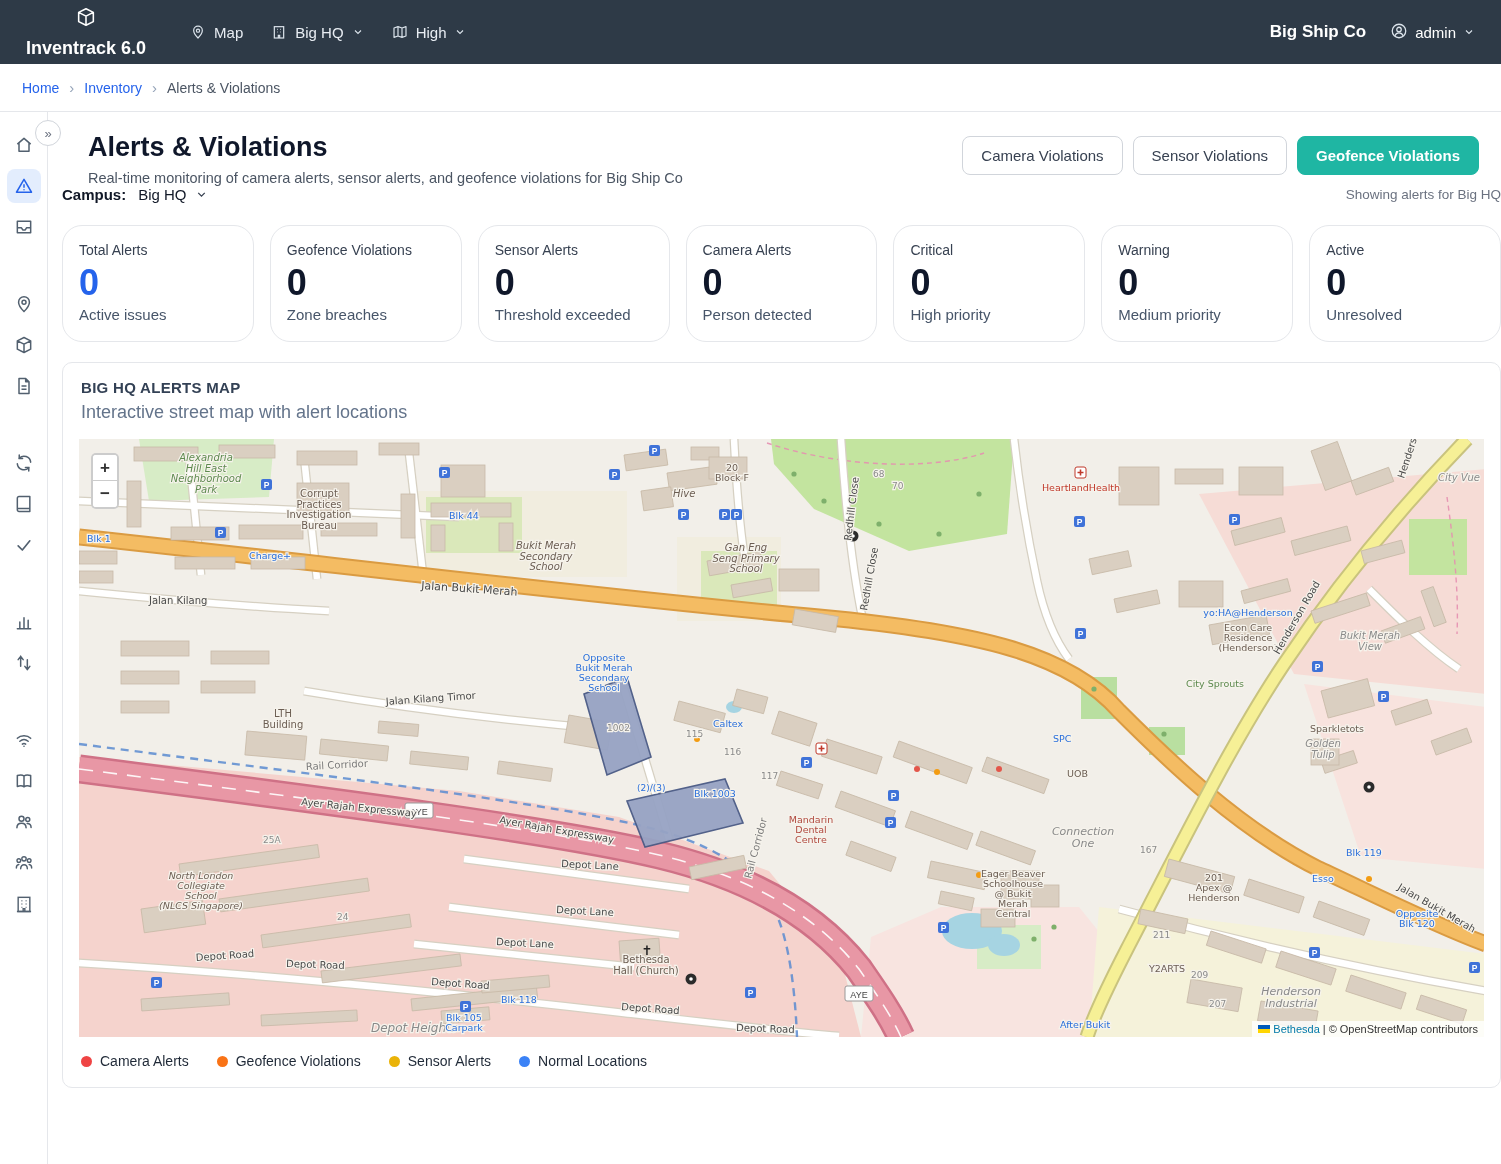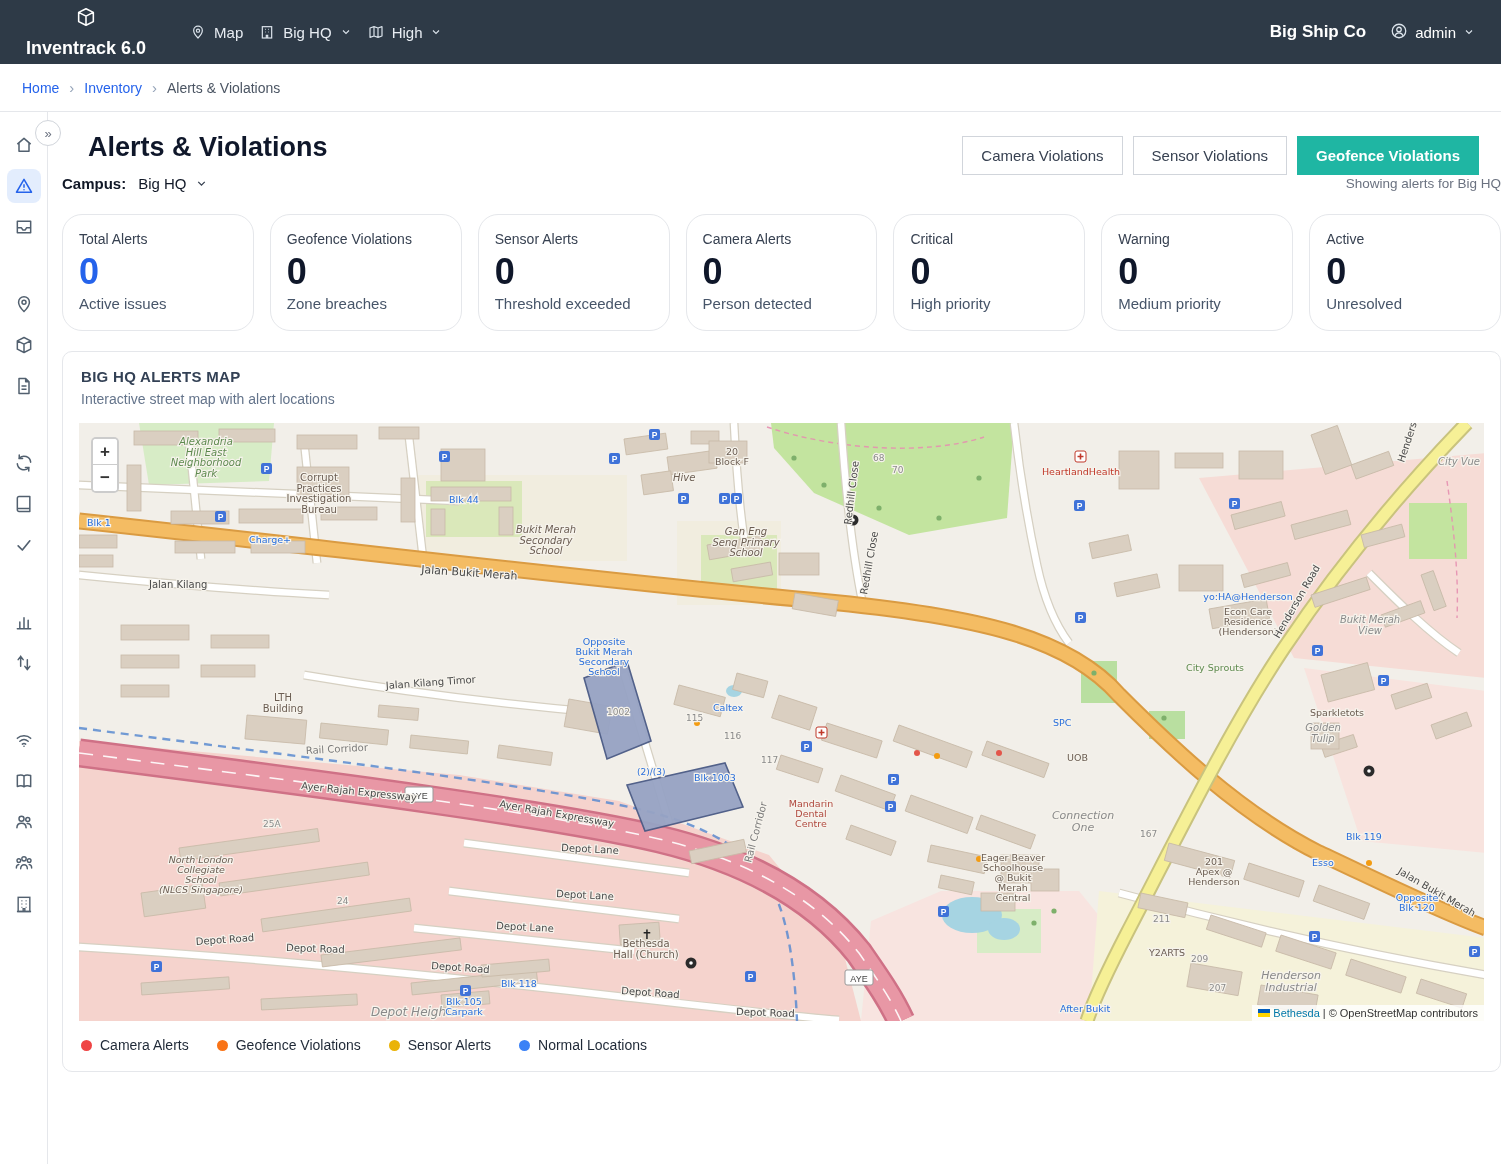--- a/index.html
+++ b/index.html
@@ -2,21 +2,21 @@
 <html><head>
 <meta charset="utf-8">
 <style>
   * { margin:0; padding:0; box-sizing:border-box; }
   html,body { width:1501px; height:1164px; overflow:hidden; background:#fff;
     font-family:"Liberation Sans", sans-serif; color:#1f2937; }
 
   
   .navbar { height:64px; background:#2e3a47; display:flex; align-items:center; padding:0 26px; color:#fff; }
   .brand { display:flex; align-items:center; gap:10px; font-size:18px; font-weight:bold;flex-direction:column; }
-  .nav-items { display:flex; align-items:center; gap:16px; margin-left:44px; }
+  .nav-items { display:flex; align-items:center; gap:28px; margin-left:44px; }
   .nav-item { display:flex; align-items:center; gap:8px; font-size:15px; color:#e8edf3; cursor:pointer; }
   .nav-item svg, .brand svg { display:block; }
   .nav-right { margin-left:auto; display:flex; align-items:flex-start; gap:24px; }
   .company { font-size:17px; font-weight:bold; }
   .user-chip { display:flex; align-items:center; gap:7px; font-size:15px; cursor:pointer; }
   .chev { display:inline-block; }
 
   
   .breadcrumb { height:48px; display:flex; align-items:center; gap:10px; padding:0 22px;
     border-bottom:1px solid #e5e7eb; font-size:14px; }
@@ -36,41 +36,41 @@
   .collapse-btn { position:absolute; left:-13px; top:8px; width:26px; height:26px; border-radius:50%;
     background:#fff; border:1px solid #d1d5db; color:#6b7280; font-size:13px; display:flex; align-items:center;
     justify-content:center; cursor:pointer; z-index:5; }
 
   
   .header-row { display:flex; align-items:flex-start; justify-content:space-between; padding-right:22px; }
   .title-block { margin-left:26px; }
   .page-title { font-size:27px; font-weight:bold; color:#0f172a; }
   .page-subtitle { font-size:14.5px; color:#4b5563; margin-top:7px; }
   .btn-row { display:flex; gap:10px; margin-top:4px; }
-  .btn { font-size:15px; padding:10px 18px; border-radius:0; border:1px solid #d1d5db; background:#fff;
+  .btn { font-size:15px; padding:10px 18px; border-radius:8px; border:1px solid #d1d5db; background:#fff;
     color:#374151; cursor:pointer; font-family:inherit; }
   .btn.teal { background:#1fb6a3; border-color:#1fb6a3; color:#fff; font-weight:bold; }
 
   .campus-row { display:flex; align-items:center; gap:12px; font-size:15px; }
   .campus-label { font-weight:bold; color:#111827; }
   .campus-select { display:flex; align-items:center; gap:8px; cursor:pointer; color:#111827; }
   .showing-text { margin-left:auto; color:#6b7280; font-size:13.5px; white-space:nowrap; }
 
   
   .stats-row { display:grid; grid-template-columns:repeat(7,1fr); gap:16px; margin-top:22px; }
   .stat-card { border:1px solid #e5e7eb; border-radius:20px; padding:16px 16px 18px; background:#fff; }
   .stat-label { font-size:14px; color:#374151; }
   .stat-value { font-size:36px; font-weight:bold; color:#0f172a; margin:4px 0 2px; }
   .stat-sub { font-size:15px; color:#475569; }
 
   
   .map-card { margin-top:20px; border:1px solid #e5e7eb; border-radius:10px; background:#fff; }
   .map-card-header { padding:16px 18px 4px; }
   .map-card-title { font-size:15px; font-weight:bold; color:#334155; letter-spacing:.3px; }
-  .map-card-subtitle { font-size:14px; color:#64748b; margin-top:6px; }
+  .map-card-subtitle { font-size:18px; color:#64748b; margin-top:6px; }
   .map-wrap { margin:12px 16px 0; height:598px; position:relative; background:#f2efe9; overflow:hidden; cursor:grab; }
   .map-wrap svg.basemap { position:absolute; inset:0; }
   .zoom-ctl { position:absolute; top:14px; left:12px; width:28px; border:2px solid rgba(0,0,0,.2);
     border-radius:5px; overflow:hidden; background:#fff; z-index:4; }
   .zoom-btn { width:100%; height:26px; background:#fff; border:none; font-size:17px; font-weight:bold;
     color:#333; cursor:pointer; line-height:24px; font-family:inherit; }
   .zoom-btn:first-child { border-bottom:1px solid #ccc; }
   .attribution { position:absolute; bottom:0; right:0; background:rgba(255,255,255,.8); padding:2px 6px;
     font-size:11px; color:#333; z-index:4; display:flex; align-items:center; gap:3px; }
   .attr-leaflet { color:#0078a8; }
@@ -258,20 +258,21 @@
         </div>
     </div>
   </div>
 
   <div class="main">
     <div class="collapse-btn">»</div>
 
     <div class="header-row">
       <div class="title-block">
         <div class="page-title">Alerts &amp; Violations</div>
+        <div class="page-subtitle">Real-time monitoring of camera alerts, sensor alerts, and geofence violations for Big Ship Co</div>
       </div>
       <div class="btn-row">
         <button class="btn">Camera Violations</button>
         <button class="btn">Sensor Violations</button>
         <button class="btn teal">Geofence Violations</button>
       </div>
     </div>
 
     <div class="campus-row">
       <span class="campus-label">Campus:</span>

